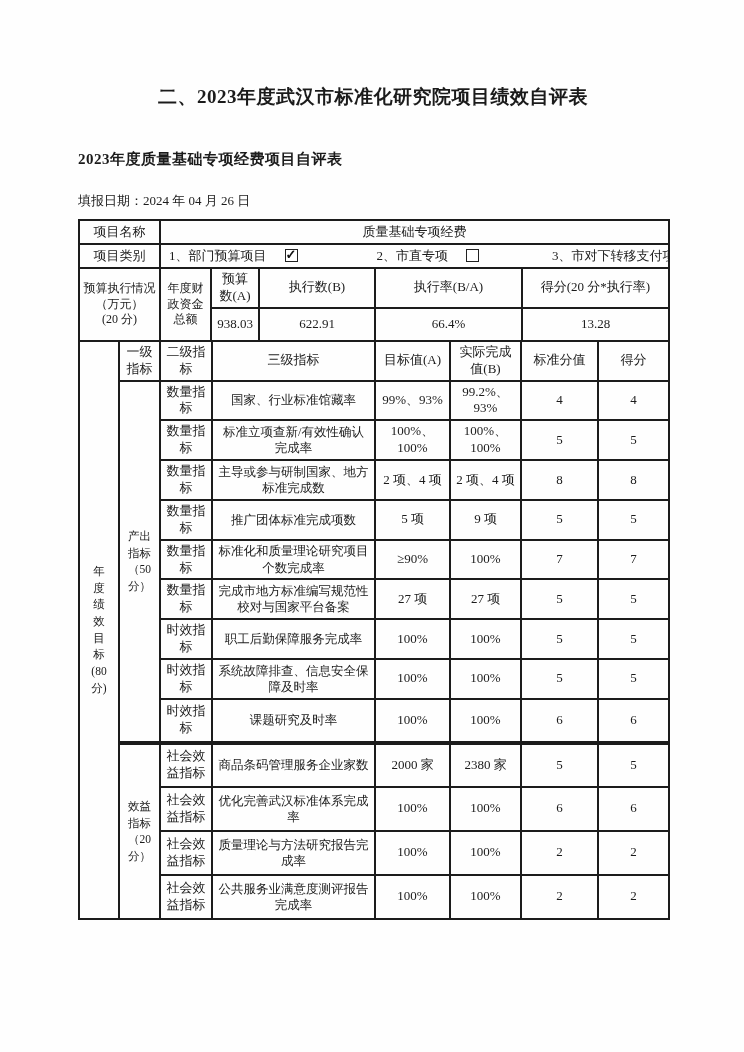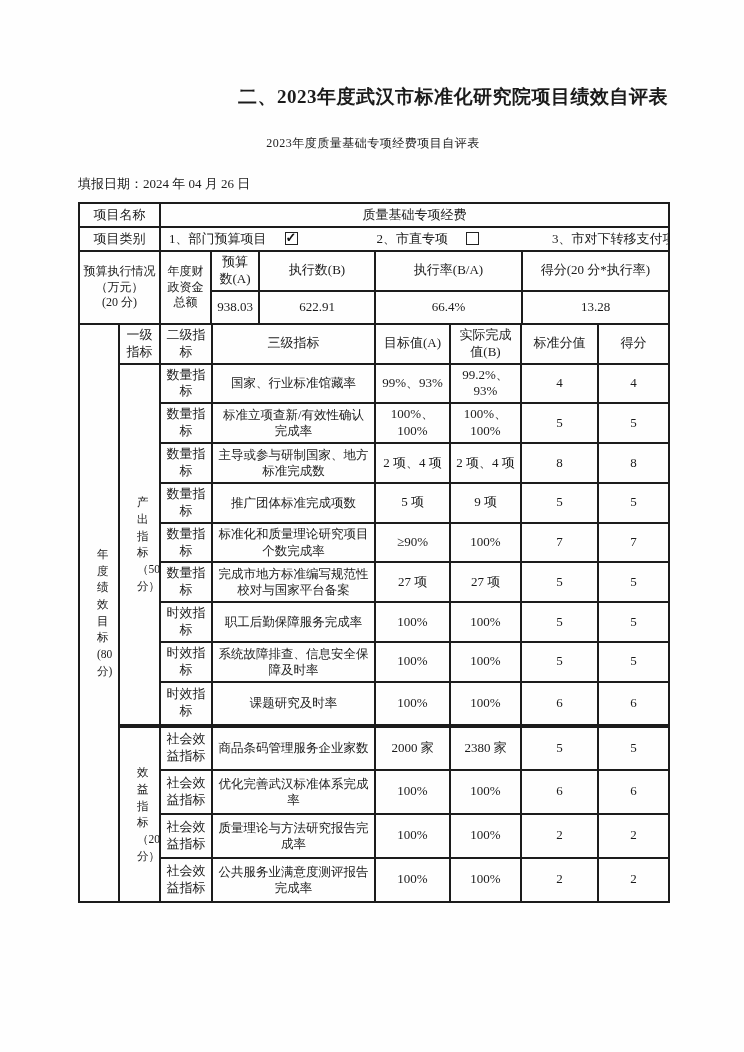--- a/index.html
+++ b/index.html
@@ -2,22 +2,22 @@
 <html><head>
 <meta charset="utf-8">
 <style>
   * { box-sizing: border-box; }
   html,body { margin:0; padding:0; background:#ececec; }
   .page {
     width:744px; height:1052px; margin:0 auto; background:#fefefe;
     font-family:"Liberation Serif","DejaVu Serif",serif; color:#1b1b1b;
     padding:84px 76px 0 78px; position:relative;
   }
-  .title { font-size:19px; font-weight:bold; text-align:right; margin:0 0 25px 0; letter-spacing:0.5px; }
-  .subtitle { font-size:12px; font-weight:normal; text-align:center; margin:0 0 23px 0; letter-spacing:0.5px; }
+  .title { font-size:19px; font-weight:bold; text-align:center; margin:0 0 40px 0; letter-spacing:0.5px; }
+  .subtitle { font-size:15px; font-weight:bold; margin:0 0 23px 0; letter-spacing:0.5px; }
   .meta { display:flex; justify-content:space-between; font-size:13px; margin-bottom:9px; }
 
   table.t { border-collapse:collapse; table-layout:fixed; width:590px; }
   table.t + table.t { margin-top:-2px; }
   table.t td {
     border:2px solid #1c1c1c; text-align:center; vertical-align:middle;
     font-size:13px; line-height:1.3; padding:2px 4px; overflow:hidden;
   }
   .pre { white-space:pre-line; }
 
@@ -37,21 +37,21 @@
     content:"✓"; position:absolute; left:0px; top:-3px; font-size:13px; font-weight:bold; color:#111;
   }
 
   
   .t-budget td { height:32px; }
   .t-budget .side { font-size:12px; padding:2px 1px; }
 
   
   .t-ind td { height:37px; font-size:12.5px; padding:2px 3px; }
   .t-ind td.hd { height:38px; }
-  .t-ind td.side { font-size:11.5px; padding:2px 17px; line-height:1.45; }
+  .t-ind td.side { font-size:11.5px; padding:2px 8px; line-height:1.45; }
   .t-ind td.name { font-size:12.5px; }
   .t-ind tr.sect-b td { height:44px; }
   .t-ind tr.sect-start td { border-top:4px solid #1c1c1c; }
 </style>
 </head>
 <body>
 
 <div class="page">
 
   <h1 class="title">二、2023年度武汉市标准化研究院项目绩效自评表</h1>

